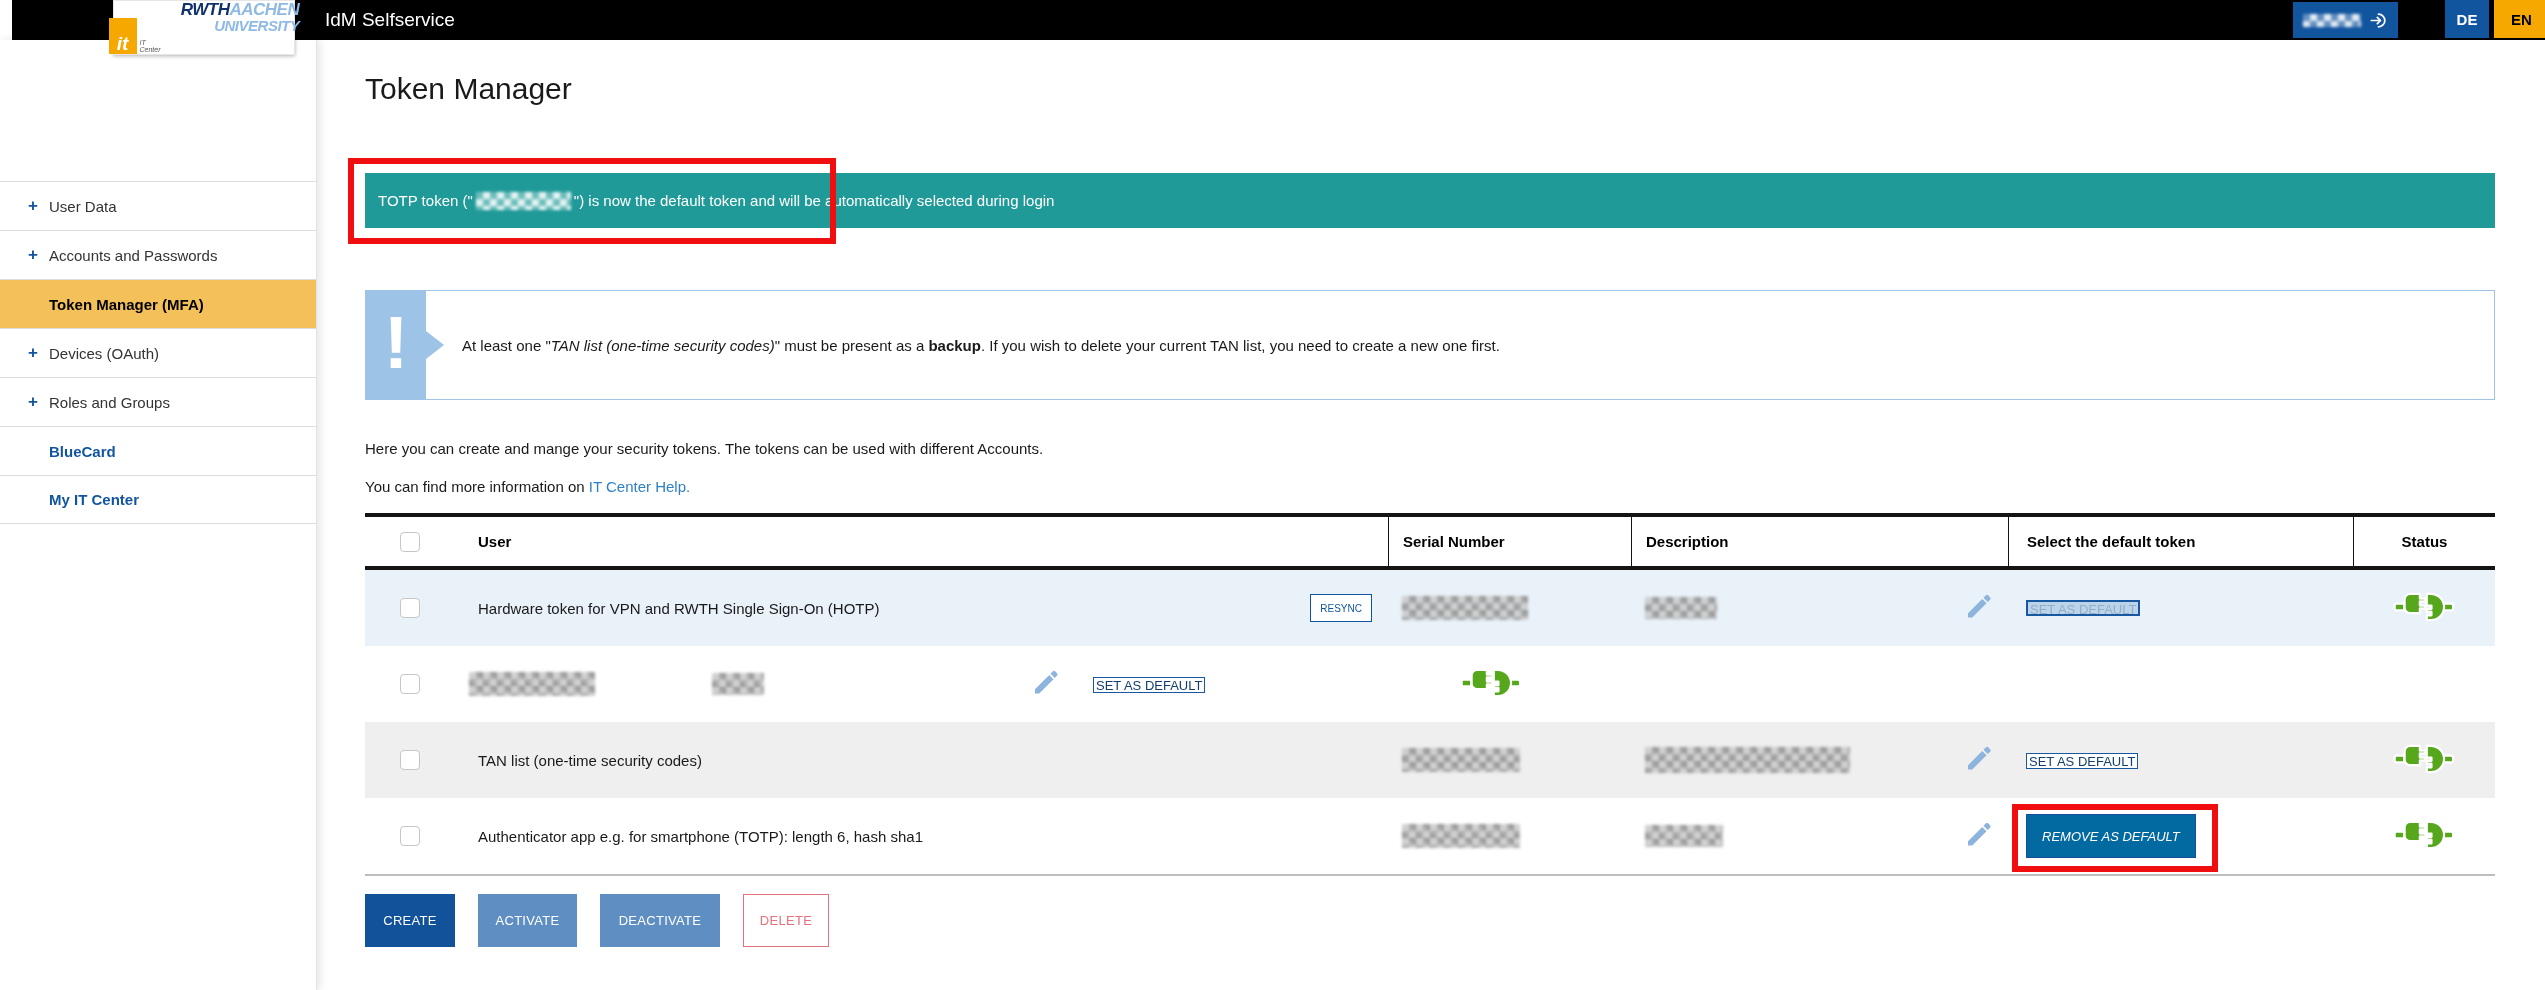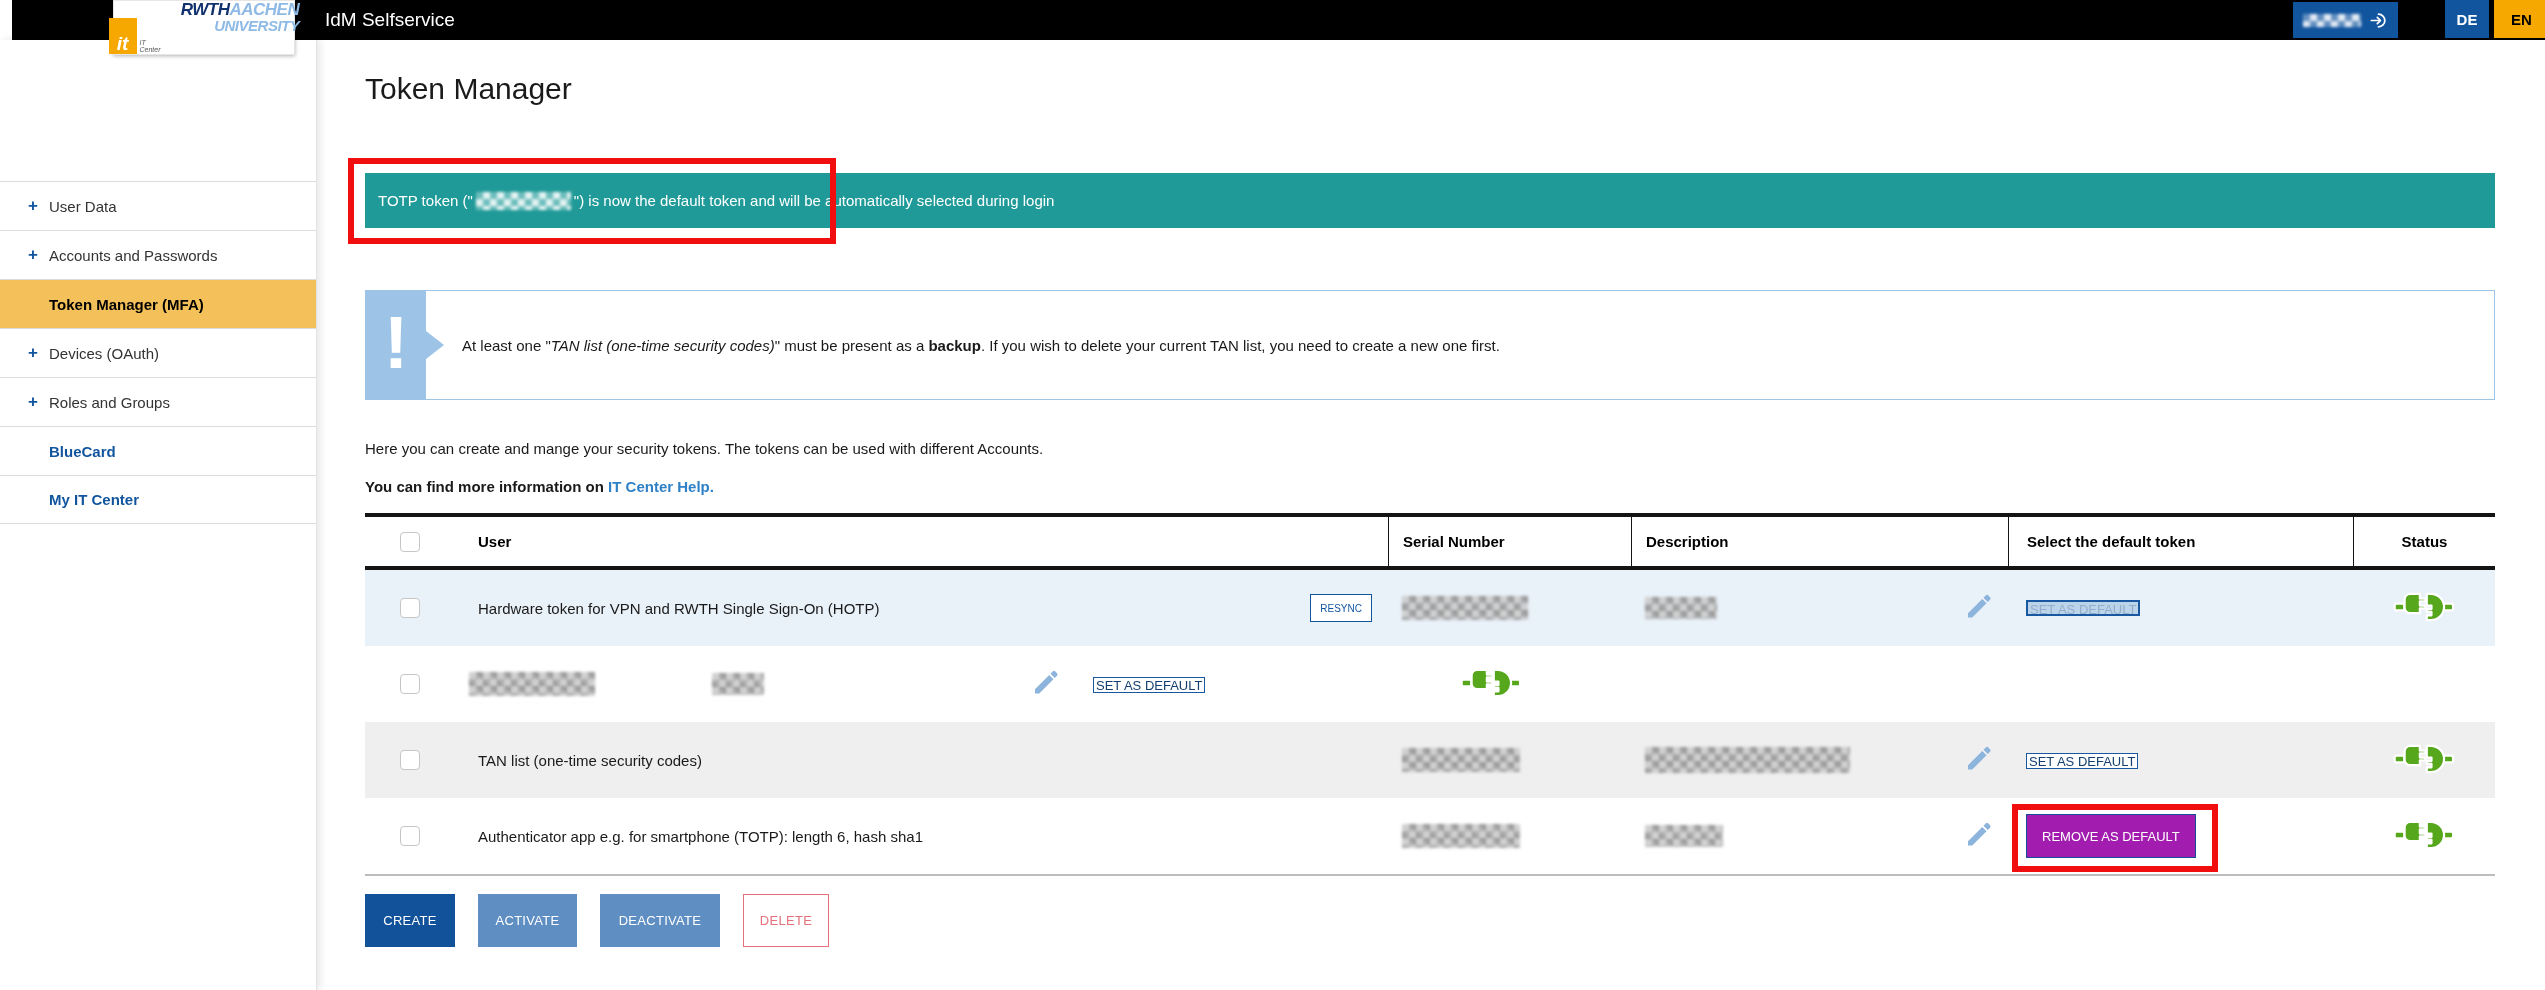--- a/index.html
+++ b/index.html
@@ -71,21 +71,21 @@
   .infobox { position:absolute; left:365px; top:290px; width:2130px; height:110px;
              border:1px solid #9DC3E6; background:#fff; }
   .infobox-bar { position:absolute; left:0; top:0; bottom:0; width:60px; background:#9DC3E6;
                  color:#fff; text-align:center; font-weight:bold; font-size:74px; line-height:104px; }
   .infobox-tail { position:absolute; left:60px; top:50%; margin-top:-14px; width:0; height:0;
                   border-left:18px solid #9DC3E6; border-top:14px solid transparent; border-bottom:14px solid transparent; }
   .infobox-text { position:absolute; left:96px; right:24px; top:0; bottom:0; display:flex; align-items:center;
                   font-size:15px; color:#1a1a1a; }
 
   .intro1 { position:absolute; left:365px; top:440px; margin:0; font-size:15px; }
-  .intro2 { position:absolute; left:365px; top:478px; margin:0; font-size:15px;font-weight:bold; }
+  .intro2 { position:absolute; left:365px; top:478px; margin:0; font-size:15px; }
   .help-link { color:#2E81C6; text-decoration:none; cursor:pointer; }
 
   
   .tokens-table { position:absolute; left:365px; top:513px; width:2130px; font-size:15px; }
   .thead { display:flex; align-items:stretch; height:57px; border-top:4px solid #141414; border-bottom:4px solid #141414;
            font-weight:bold; color:#000; }
   .th { display:flex; align-items:center; }
   .th.sep { border-left:1px solid #141414; }
   .tbody { border-bottom:2px solid #bdbdbd; }
   .trow { display:flex; align-items:center; height:76px; position:relative; }
@@ -103,21 +103,21 @@
 
   .resync-btn { position:absolute; right:16px; top:50%; transform:translateY(-50%);
                 height:28px; padding:0 9px; background:#fff; border:1px solid #12559F; color:#12559F;
                 font-size:10px; font-family:inherit; cursor:pointer; }
 
   .pencil-btn { position:absolute; right:14px; top:50%; transform:translateY(-50%); background:none; border:none; cursor:pointer; padding:0; }
 
   .btn-default { height:16px; padding:0 2px; border:1px solid #1858A0; background:#fff; color:#123F6F;
                  font-size:13px; font-family:inherit; cursor:pointer; }
   .btn-default.disabled { background:#BCD4EA; border:2px solid #1858A0; color:#93AECB; }
-  .btn-default.primary { height:44px; background:#a21caf; border:1px solid #164F97; color:#fff; padding:0 15px; }
+  .btn-default.primary { height:44px; background:#0369a1; border:1px solid #164F97; color:#fff; padding:0 15px;font-style:italic; }
 
   
   .rd-user   { width:58px; height:13px; }
   .rd-email  { width:170px; height:26px; margin-left:6px; }
   .rd-serial { width:126px; height:24px; }
   .rd-serial.r3 { width:118px; }
   .rd-desc1  { width:72px;  height:22px; }
   .rd-desc2  { width:52px;  height:22px; }
   .rd-desc3  { width:205px; height:26px; }
   .rd-desc4  { width:78px;  height:22px; }

